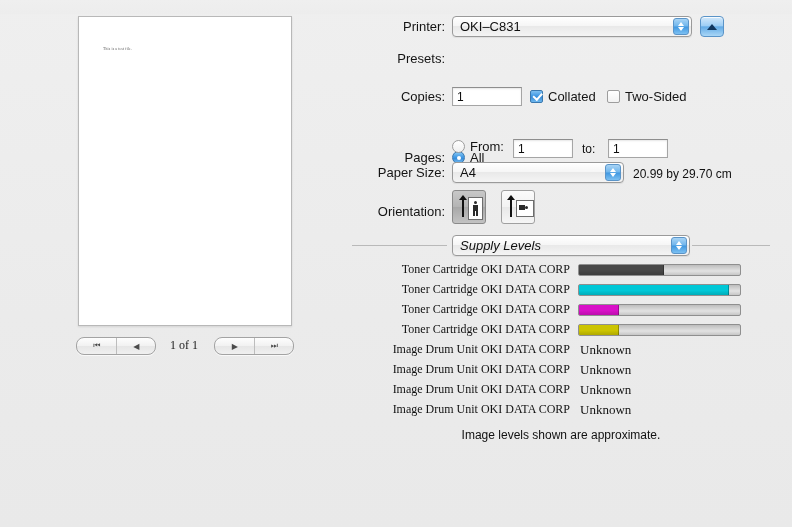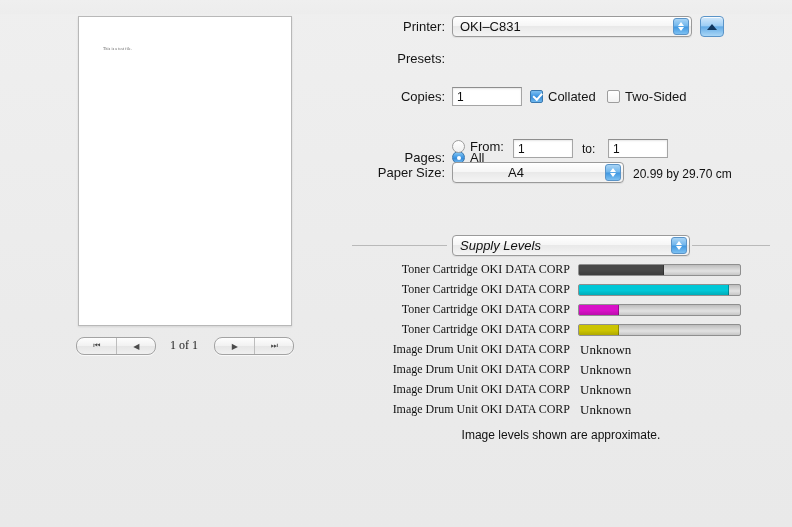--- a/index.html
+++ b/index.html
@@ -491,30 +491,49 @@
         <span class="radio off"></span>
         <span>From:</span>
       </div>
       <div class="text-input" style="left:183px; top:3px; width:60px;">1</div>
       <div class="side-note" style="left:252px; top:6px;">to:</div>
       <div class="text-input" style="left:278px; top:3px; width:60px;">1</div>
     </div>
 
     <div class="row" style="top:162px;">
       <div class="field-label">Paper Size:</div>
-      <div class="popup" style="left:122px; top:0; width:172px;padding-left:48px;">
+      <div class="popup" style="left:122px; top:0; width:172px;">
         <span class="popup-text">A4</span>
         <span class="popup-arrows">
           <span class="arrow-up"></span>
             <span class="arrow-down"></span>
         </span>
       </div>
       <div class="side-note" style="left:303px; top:5px;">20.99 by 29.70 cm</div>
     </div>
 
+    <div class="row" style="top:190px; height:40px;">
+      <div class="field-label" style="top:14px;">Orientation:</div>
+      <div class="orient-btn selected" style="left:122px; top:0;">
+        <span class="orient-arrow" style="left:9px; top:8px; height:18px;"></span>
+        <span class="orient-paper" style="left:15px; top:6px; width:13px; height:21px;">
+          <span class="person" style="position:absolute; left:5px; top:3px; width:3px; height:3px; border-radius:50%;"></span>
+          <span class="person" style="position:absolute; left:4px; top:7px; width:5px; height:6px;"></span>
+          <span class="person" style="position:absolute; left:4px; top:13px; width:2px; height:5px;"></span>
+          <span class="person" style="position:absolute; left:7px; top:13px; width:2px; height:5px;"></span>
+        </span>
+      </div>
+      <div class="orient-btn unselected" style="left:171px; top:0;">
+        <span class="orient-arrow" style="left:8px; top:8px; height:18px;"></span>
+        <span class="orient-paper" style="left:14px; top:9px; width:16px; height:15px;">
+          <span class="person" style="position:absolute; left:2px; top:4px; width:6px; height:5px;"></span>
+          <span class="person" style="position:absolute; left:8px; top:5px; width:3px; height:3px; border-radius:50%;"></span>
+        </span>
+      </div>
+    </div>
 
     <div id="supply-sep-left"></div>
     <div id="supply-sep-right"></div>
     <div class="popup" style="left:122px; top:235px; width:238px;font-style:italic;">
       <span class="popup-text">Supply Levels</span>
       <span class="popup-arrows">
         <span class="arrow-up"></span>
           <span class="arrow-down"></span>
       </span>
     </div>

